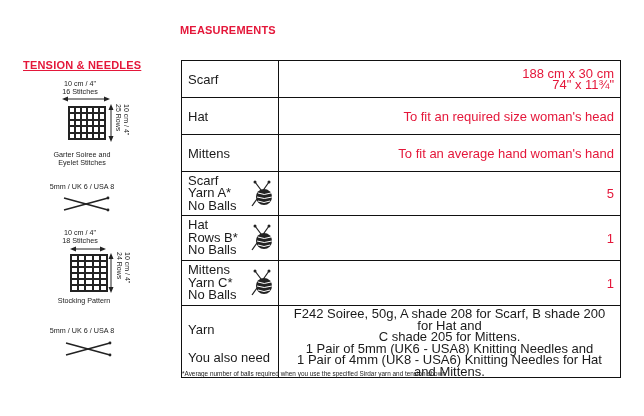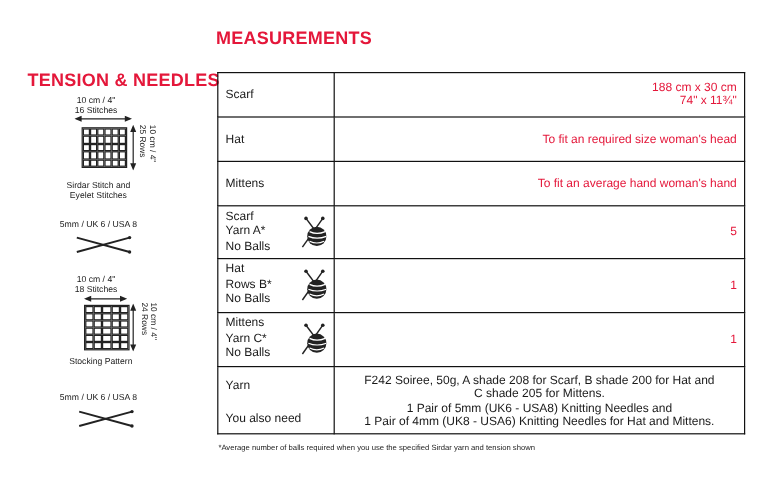--- a/index.html
+++ b/index.html
@@ -1,25 +1,25 @@
 <!DOCTYPE html>
 <html><head>
 <meta charset="utf-8">
 <style>
   html, body { margin:0; padding:0; background:#fff; }
   body { width:644px; height:416px; position:relative; overflow:hidden; font-family:"Liberation Sans", sans-serif; color:#1a1a1a; }
-  .heading { position:absolute; font-weight:bold; font-size:15px; color:#e4173a; letter-spacing:0.2px; }
-  #tension-heading { left:23px; top:59px; }
+  .heading { position:absolute; font-weight:bold; font-size:11px; color:#e4173a; letter-spacing:0.2px; }
+  #tension-heading { left:23px; top:59px;text-decoration:underline; }
   #meas-heading { left:180px; top:24px; }
   .left-label { position:absolute; font-size:7.2px; text-align:center; color:#222; line-height:8px; }
   .grid { position:absolute; border:1px solid #222; display:grid; }
   .grid div { border:0.5px solid #222; }
   .vtext { position:absolute; font-size:7px; transform:rotate(90deg); transform-origin:left top; white-space:nowrap; line-height:8px; color:#222; }
   svg.abs { position:absolute; }
-  table { position:absolute; left:181px; top:60px; width:440px; border-collapse:collapse; font-size:10px; }
+  table { position:absolute; left:181px; top:60px; width:440px; border-collapse:collapse; font-size:13px; }
   td { border:1px solid #111; padding:0 6px; vertical-align:middle; }
   td.lbl { width:84px; }
   td.val { text-align:right; color:#e4173a; }
   .yarncell { position:relative; line-height:12.5px; }
   .yarn-icon { position:absolute; right:4px; top:50%; transform:translateY(-50%); }
   .footnote { position:absolute; left:182px; top:370px; font-size:6.4px; color:#222; }
 </style>
 </head>
 <body>
 
@@ -69,21 +69,21 @@
 <svg class="abs" style="left:108px;top:104px" width="6" height="38">
   <line x1="3" y1="2" x2="3" y2="36" stroke="#222"></line>
   <polygon points="3,0 0.5,6 5.5,6" fill="#222"></polygon>
     <polygon points="3,38 0.5,32 5.5,32" fill="#222"></polygon>
 </svg>
 <div class="vtext" style="left:130px;top:104px;">
   <div>10 cm / 4"</div>
   <div>25 Rows</div>
 </div>
 <div class="left-label" style="left:46px;top:151px;width:72px;">
-  <div>Sirdar Stitch and</div>
+  <div>Garter Soiree and</div>
   <div>Eyelet Stitches</div>
 </div>
 <div class="left-label" style="left:40px;top:183px;width:84px;">5mm / UK 6 / USA 8</div>
 <svg class="abs" style="left:62px;top:196px" width="48" height="16">
   <line x1="2" y1="2" x2="46" y2="14" stroke="#222" stroke-width="1.6"></line>
   <line x1="2" y1="14" x2="46" y2="2" stroke="#222" stroke-width="1.6"></line>
   <circle cx="46" cy="14" r="1.4" fill="#222"></circle>
     <circle cx="46" cy="2" r="1.4" fill="#222"></circle>
 </svg>
 

